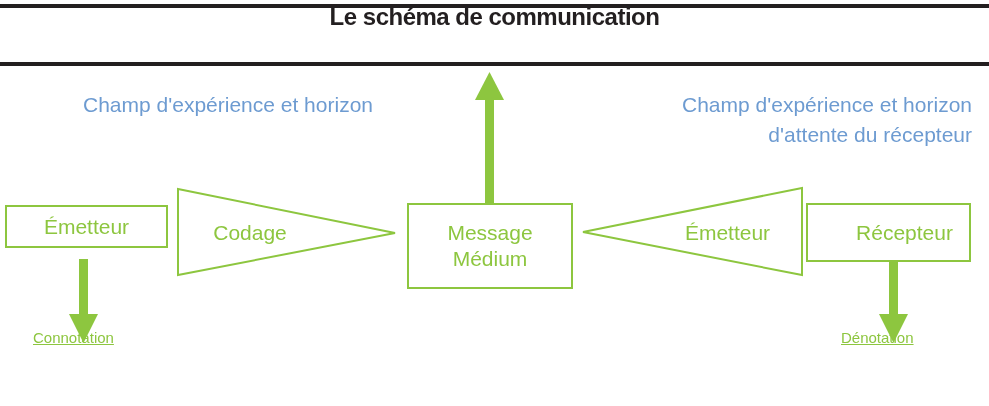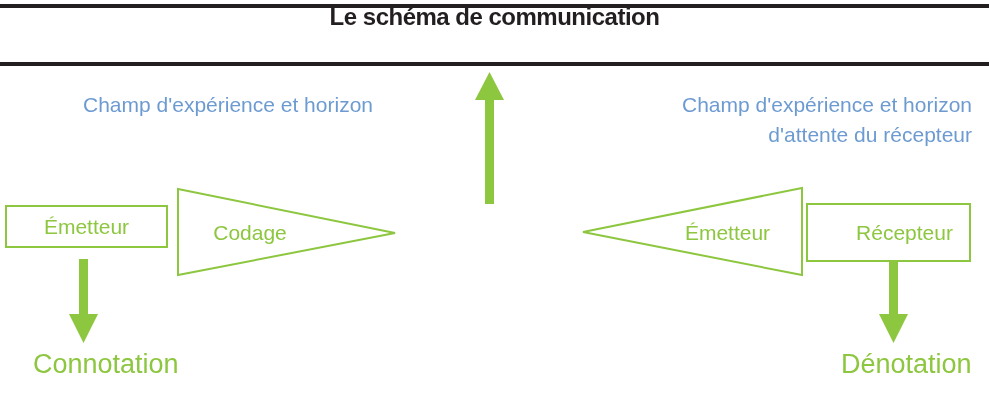--- a/index.html
+++ b/index.html
@@ -53,24 +53,25 @@
   .tri-label{
     position:absolute;top:220px;
     color:var(--green);
     font-size:21px;line-height:25px;
     text-align:center;
     white-space:nowrap;
   }
   .tri-label.codage{left:178px;width:132px;padding-left:12px;}
   .tri-label.decodage{left:605px;width:245px;}
   .outcome{
-    position:absolute;top:349px;
+    position:absolute;top:329px;
     color:var(--green);
-    font-size:27px;
+    font-size:15px;
     white-space:nowrap;
+    text-decoration:underline;
   }
   .outcome.connotation{left:33px;}
   .outcome.denotation{left:841px;}
   svg.overlay{
     position:absolute;left:0;top:0;
     pointer-events:none;
   }
   .tri{fill:#fff;stroke:var(--green);stroke-width:2;}
   .arrow{fill:var(--green);stroke:none;}
 </style>
@@ -106,20 +107,24 @@
     <rect class="arrow" x="889" y="261" width="9" height="56"></rect>
     <polygon class="arrow" points="879,314 908,314 893.5,343"></polygon>
   </svg>
 
   <div class="gbox emetteur">
     <span>Émetteur</span>
   </div>
 
   <div class="tri-label codage">Codage</div>
 
+  <div class="gbox message">
+    <span>Message</span>
+    <span>Médium</span>
+  </div>
 
   <div class="tri-label decodage">Émetteur</div>
 
   <div class="gbox recepteur">
     <span>Récepteur</span>
   </div>
 
   <div class="outcome connotation">Connotation</div>
   <div class="outcome denotation">Dénotation</div>
 

